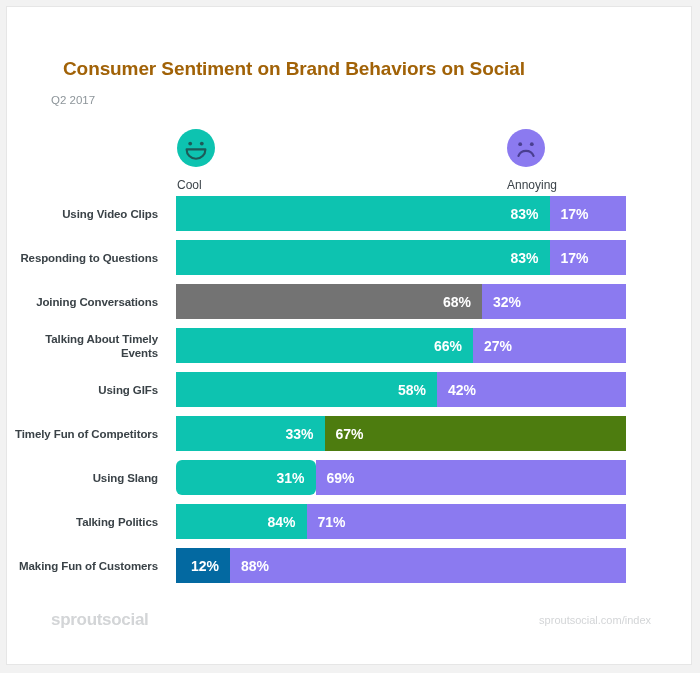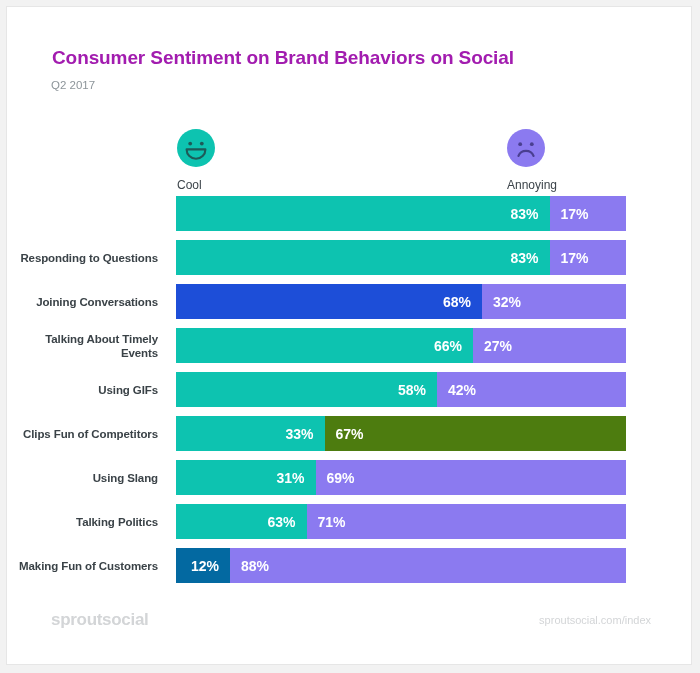--- a/index.html
+++ b/index.html
@@ -27,23 +27,23 @@
   
   .header {
     position: absolute;
     left: 44px;
     top: 38px;
     width: 600px;
   }
   .chart-title {
     font-size: 19px;
     font-weight: bold;
-    color: #a21caf;
+    color: #a16207;
     letter-spacing: -0.1px;
-    margin: 1px;
+    margin: 12px;
     line-height: 24px;
   }
   .chart-subtitle {
     font-size: 11.5px;
     color: #8d959a;
     margin: 8px 0 0 0;
     line-height: 14px;
   }
 
   
@@ -191,71 +191,72 @@
           <path d="M11.4 27 A 8.2 8.2 0 0 1 26.6 27" fill="none" stroke="#4a3f91" stroke-width="2.1" stroke-linecap="round"></path>
         </svg>
       </span>
       <span class="legend-label">Annoying</span>
     </div>
 
   </div>
 
   <div class="plot" id="plot">
       <div class="row">
+        <div class="row-label">Using Video Clips</div>
         <div class="bar-track">
           <div class="seg seg-cool" style="width: 83%; background: rgb(13, 195, 176);">83%</div>
           <div class="seg seg-annoying" style="width: 17%; background: rgb(139, 122, 240);">17%</div>
         </div>
       </div>
       <div class="row">
         <div class="row-label">Responding to Questions</div>
         <div class="bar-track">
           <div class="seg seg-cool" style="width: 83%; background: rgb(13, 195, 176);">83%</div>
           <div class="seg seg-annoying" style="width: 17%; background: rgb(139, 122, 240);">17%</div>
         </div>
       </div>
       <div class="row">
         <div class="row-label">Joining Conversations</div>
         <div class="bar-track">
-          <div class="seg seg-cool" style="width: 68%; background: #1d4ed8; padding-left: 16px;">68%</div>
+          <div class="seg seg-cool" style="width: 68%; background: #737373; padding-left: 16px;">68%</div>
           <div class="seg seg-annoying" style="width: 32%; background: rgb(139, 122, 240);">32%</div>
         </div>
       </div>
       <div class="row">
         <div class="row-label">Talking About Timely Events</div>
         <div class="bar-track">
           <div class="seg seg-cool" style="width: 66%; background: rgb(13, 195, 176); padding-left: 16px;">66%</div>
           <div class="seg seg-annoying" style="width: 34%; background: rgb(139, 122, 240);">27%</div>
         </div>
       </div>
       <div class="row">
         <div class="row-label">Using GIFs</div>
         <div class="bar-track">
           <div class="seg seg-cool" style="width: 58%; background: rgb(13, 195, 176);">58%</div>
           <div class="seg seg-annoying" style="width: 42%; background: rgb(139, 122, 240);">42%</div>
         </div>
       </div>
       <div class="row">
-        <div class="row-label">Clips Fun of Competitors</div>
+        <div class="row-label">Timely Fun of Competitors</div>
         <div class="bar-track">
           <div class="seg seg-cool" style="width: 33%; background: rgb(13, 195, 176);">33%</div>
           <div class="seg seg-annoying" style="width: 67%; background: #4d7c0f;">67%</div>
         </div>
       </div>
       <div class="row">
         <div class="row-label">Using Slang</div>
         <div class="bar-track">
-          <div class="seg seg-cool" style="width: 31%; background: rgb(13, 195, 176);">31%</div>
+          <div class="seg seg-cool" style="width: 31%; background: rgb(13, 195, 176); border-radius: 6px;">31%</div>
           <div class="seg seg-annoying" style="width: 69%; background: rgb(139, 122, 240);">69%</div>
         </div>
       </div>
       <div class="row">
         <div class="row-label">Talking Politics</div>
         <div class="bar-track">
-          <div class="seg seg-cool" style="width: 29%; background: rgb(13, 195, 176);">63%</div>
+          <div class="seg seg-cool" style="width: 29%; background: rgb(13, 195, 176);">84%</div>
           <div class="seg seg-annoying" style="width: 71%; background: rgb(139, 122, 240);">71%</div>
         </div>
       </div>
       <div class="row">
         <div class="row-label">Making Fun of Customers</div>
         <div class="bar-track">
           <div class="seg seg-cool" style="width: 12%; background: #0369a1;">12%</div>
           <div class="seg seg-annoying" style="width: 88%; background: rgb(139, 122, 240);">88%</div>
         </div>
       </div>

